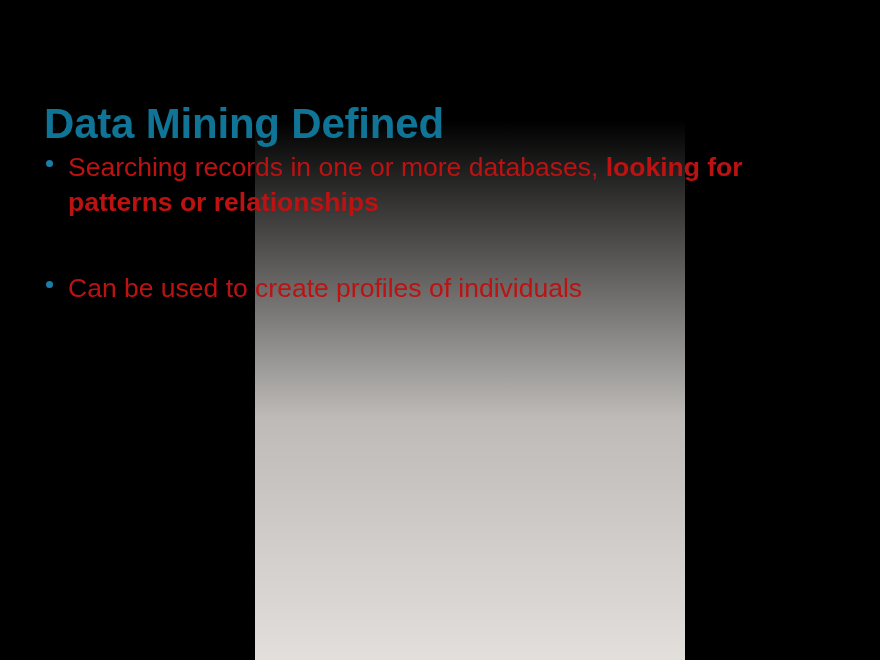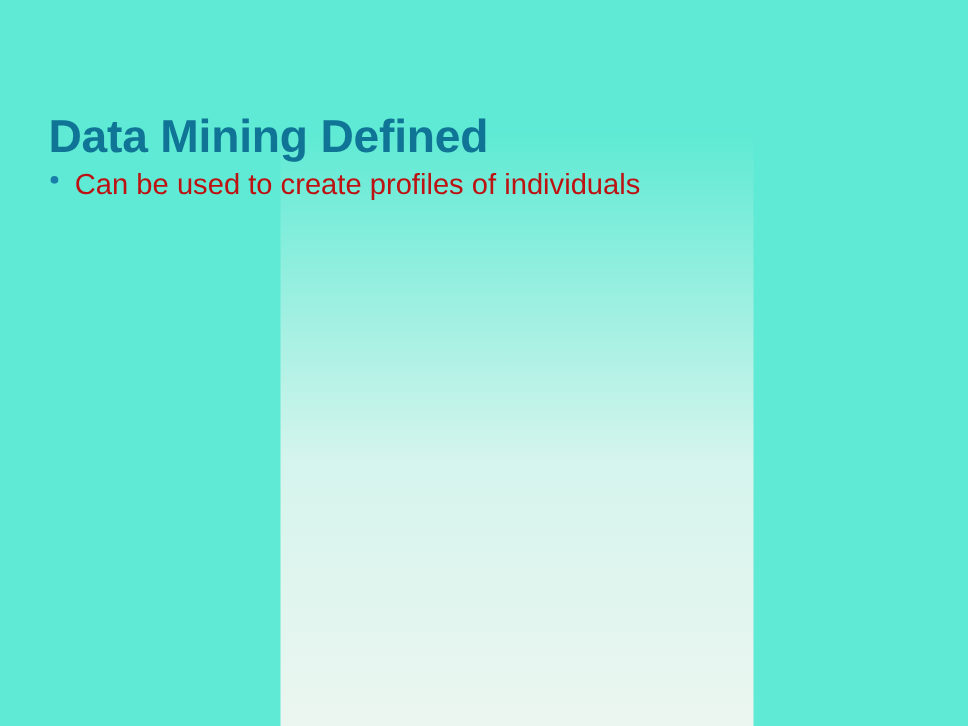--- a/index.html
+++ b/index.html
@@ -12,21 +12,21 @@
     height: 660px;
     background: #ffffff;
     font-family: "Liberation Sans", sans-serif;
     overflow: hidden;
   }
 
   #slide {
     position: relative;
     width: 880px;
     height: 660px;
-    background: #5eead4;
+    background: #000000;
     box-sizing: border-box;
   }
 
   
   #slide::after {
     content: "";
     position: absolute;
     left: 255px;
     top: 120px;
     width: 430px;
@@ -98,20 +98,24 @@
 </style>
 </head>
 <body>
 
 <div id="slide">
 
   <h1 id="slide-title">Data Mining Defined</h1>
 
   <div id="bullet-list">
 
+    <div class="bullet-item">
+      <span class="bullet-marker"></span>
+      <span class="bullet-text"><span class="seg-normal">Searching records in one or more databases, </span><span class="seg-bold">looking for patterns or relationships</span></span>
+    </div>
 
     <div class="bullet-item">
       <span class="bullet-marker"></span>
       <span class="bullet-text"><span class="seg-normal">Can be used to create profiles of individuals</span></span>
     </div>
 
 
   </div>
 
 </div>

